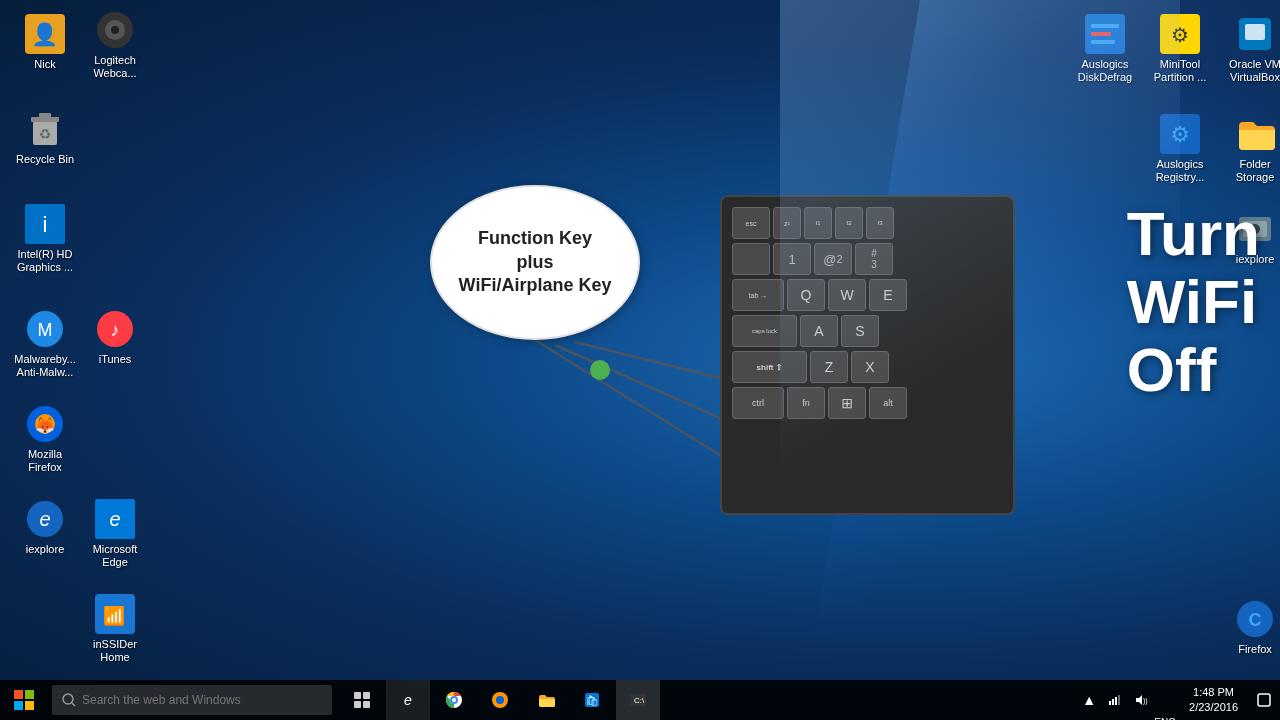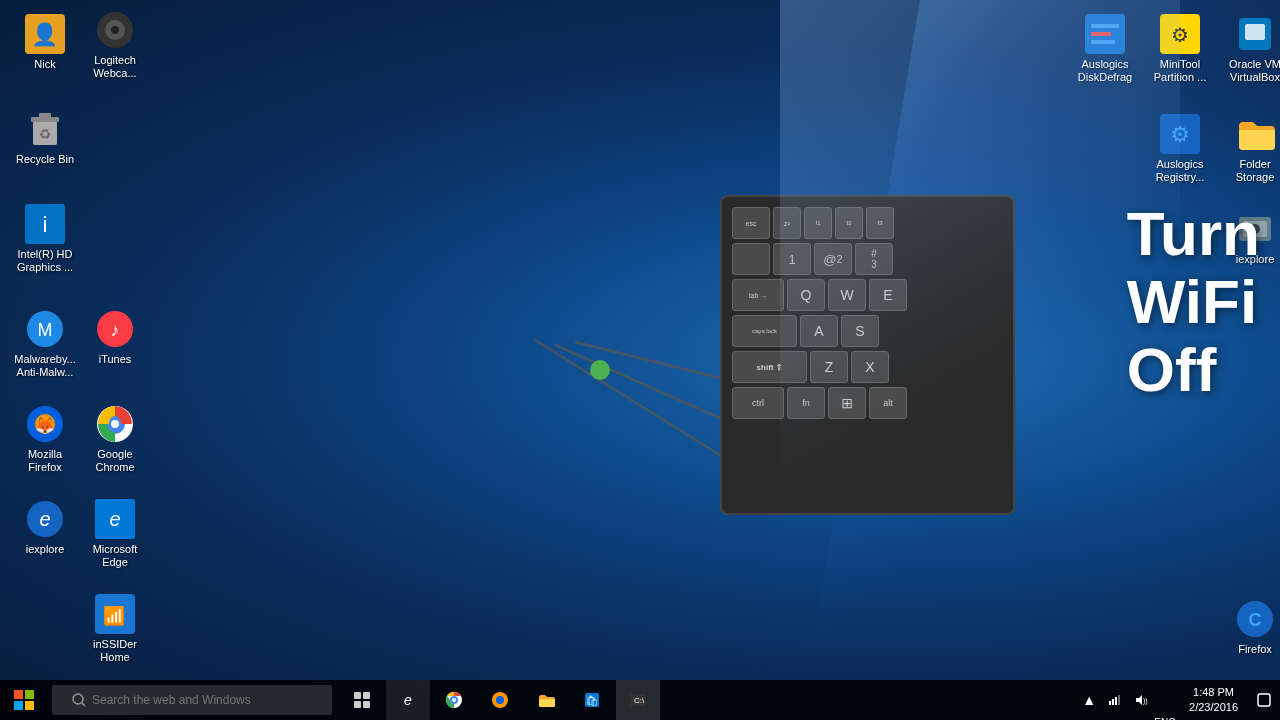--- a/index.html
+++ b/index.html
@@ -96,21 +96,21 @@
       font-size: 20px;
     }
 
     .search-bar {
       width: 280px;
       height: 30px;
       background: rgba(255,255,255,0.15);
       border: none;
       border-radius: 2px;
       color: rgba(255,255,255,0.7);
-      padding: 0 20px;
+      padding: 0 10px;
       font-size: 12px;
       display: flex;
       align-items: center;
       margin-left: 4px;
     }
 
     .search-bar input {
       background: transparent;
       border: none;
       color: rgba(255,255,255,0.7);
@@ -328,34 +328,20 @@
     <div class="icon-img">
       <svg width="40" height="40" viewBox="0 0 40 40">
         <circle cx="20" cy="20" r="18" fill="#0060df"></circle>
         <circle cx="20" cy="20" r="10" fill="#ff9500"></circle>
         <text x="20" y="27" font-size="16" text-anchor="middle" fill="white">🦊</text>
       </svg>
     </div>
     <span class="icon-label">Mozilla<br>Firefox</span>
   </div>
 
-  <div class="desktop-icon" style="top:400px;left:75px;">
-    <div class="icon-img">
-      <svg width="40" height="40" viewBox="0 0 40 40">
-        <circle cx="20" cy="20" r="18" fill="#fff"></circle>
-        <circle cx="20" cy="20" r="10" fill="#4285f4"></circle>
-        <path d="M20 2 A18 18 0 0 1 37 20 L26 20 A8 8 0 0 0 20 12Z" fill="#ea4335"></path>
-        <path d="M20 2 A18 18 0 0 0 3 20 L14 20 A8 8 0 0 1 20 12Z" fill="#fbbc04"></path>
-        <path d="M3 20 A18 18 0 0 0 20 38 L20 28 A8 8 0 0 1 12 20Z" fill="#34a853"></path>
-        <circle cx="20" cy="20" r="6" fill="#4285f4"></circle>
-        <circle cx="20" cy="20" r="4" fill="white"></circle>
-      </svg>
-    </div>
-    <span class="icon-label">Google<br>Chrome</span>
-  </div>
 
   <div class="desktop-icon" style="top:495px;left:5px;">
     <div class="icon-img">
       <svg width="40" height="40" viewBox="0 0 40 40">
         <circle cx="20" cy="20" r="18" fill="#1565c0"></circle>
         <text x="20" y="27" font-size="20" text-anchor="middle" fill="white" font-style="italic">e</text>
       </svg>
     </div>
     <span class="icon-label">iexplore</span>
   </div>
@@ -494,20 +480,27 @@
 
       <div class="kb-row">
         <div class="kb-key" style="width:52px;font-size:9px;">ctrl</div>
         <div class="kb-key" style="width:38px;font-size:9px;color:#ccc;">fn</div>
         <div class="kb-key" style="width:38px;font-size:14px;color:#ccc;">⊞</div>
         <div class="kb-key" style="width:38px;font-size:9px;color:#ccc;">alt</div>
       </div>
     </div>
   </div>
 
+  <div class="speech-bubble">
+    <div class="speech-bubble-text">
+      <span>Function Key</span><br>
+      <span>plus</span><br>
+      <span>WiFi/Airplane Key</span>
+    </div>
+  </div>
 
   <div class="wifi-off-text">
     <div>Turn</div>
     <div>WiFi</div>
     <div>Off</div>
   </div>
 
   <div class="taskbar">
     <div class="start-button">
       <svg width="20" height="20" viewBox="0 0 20 20">

